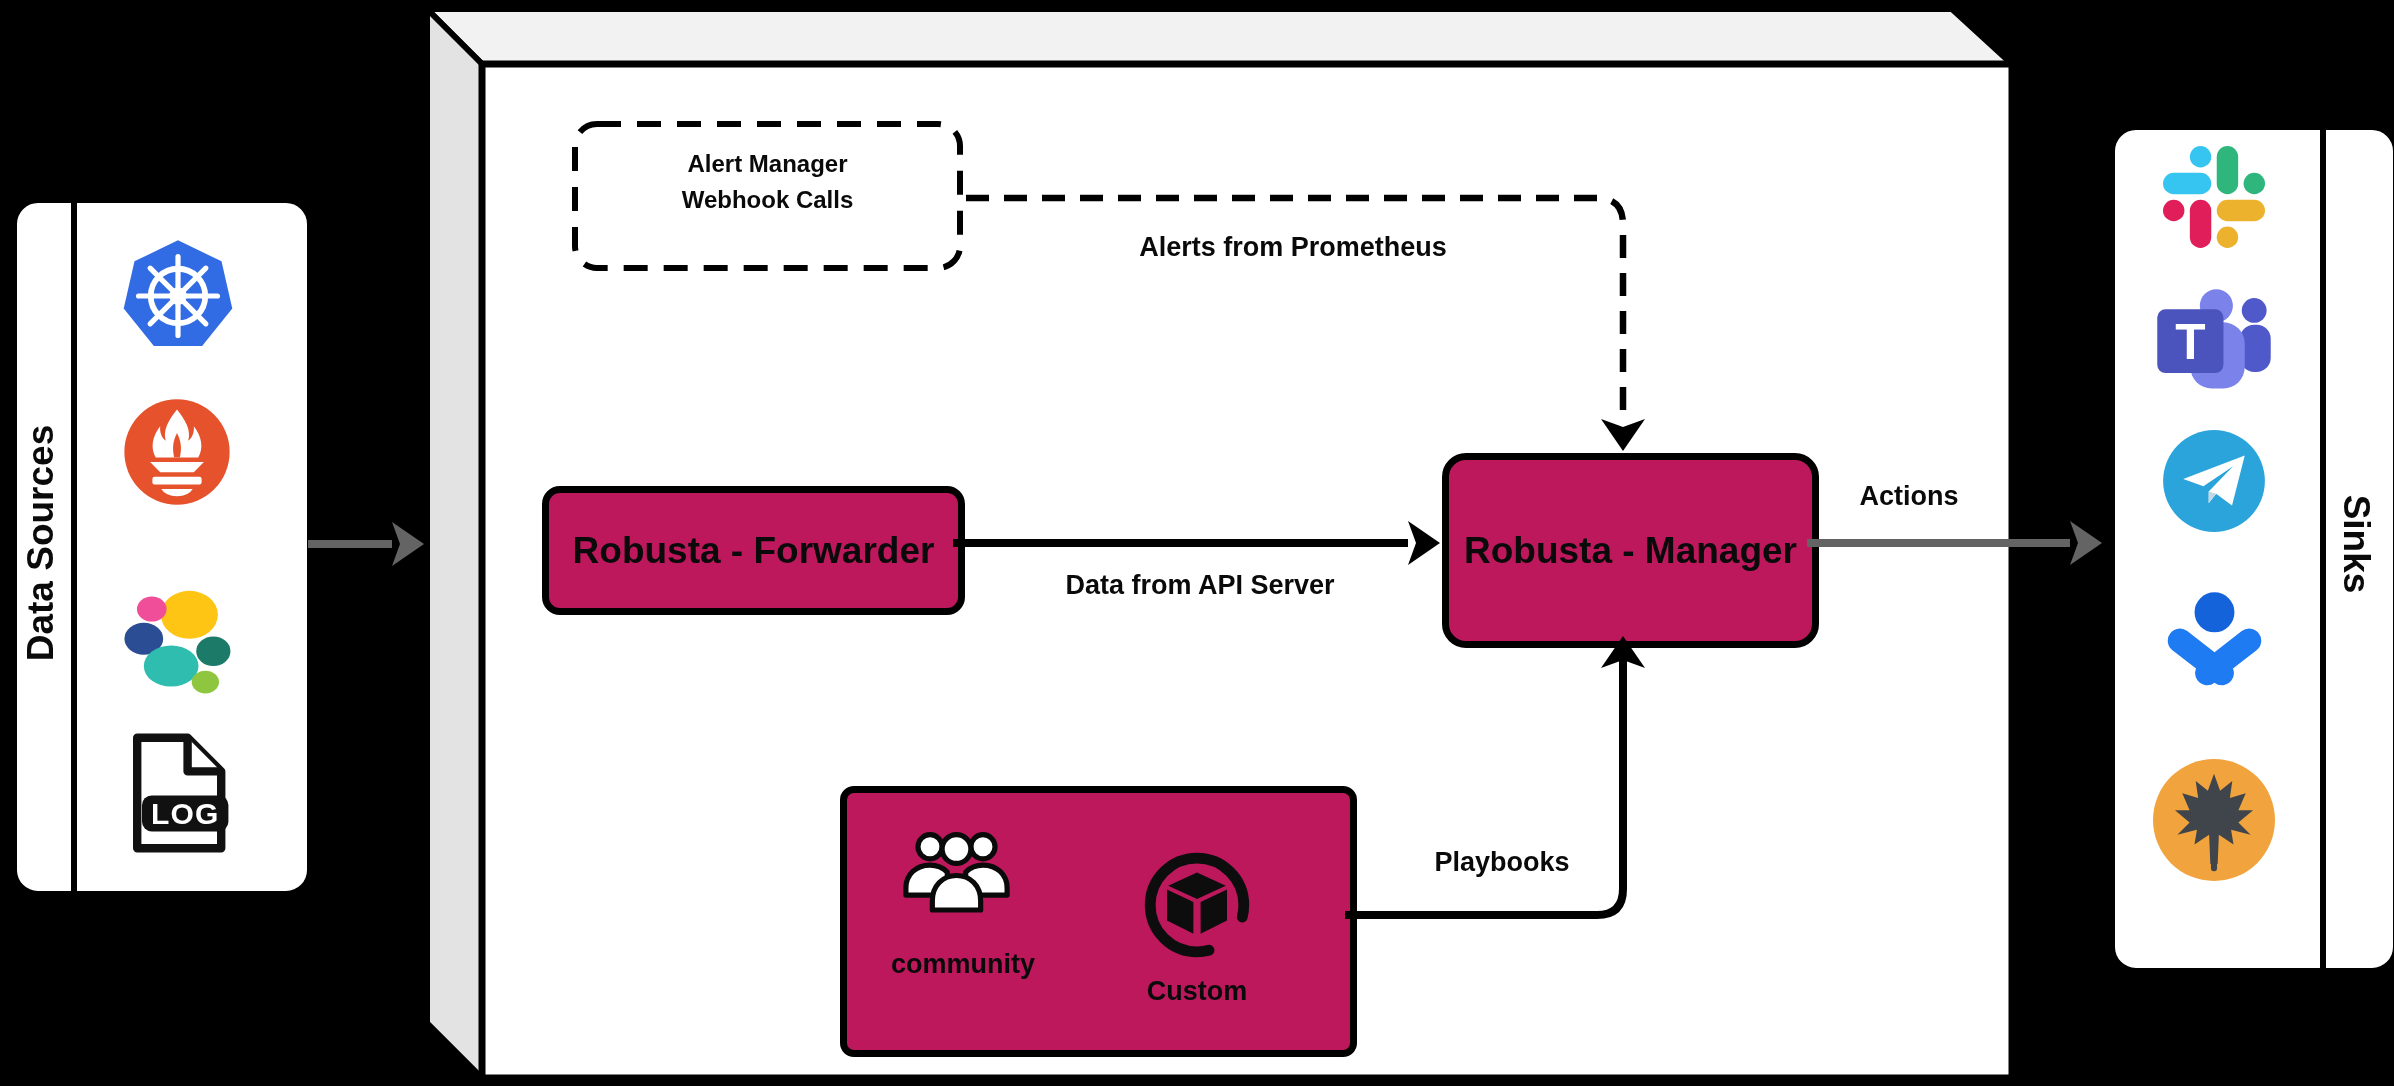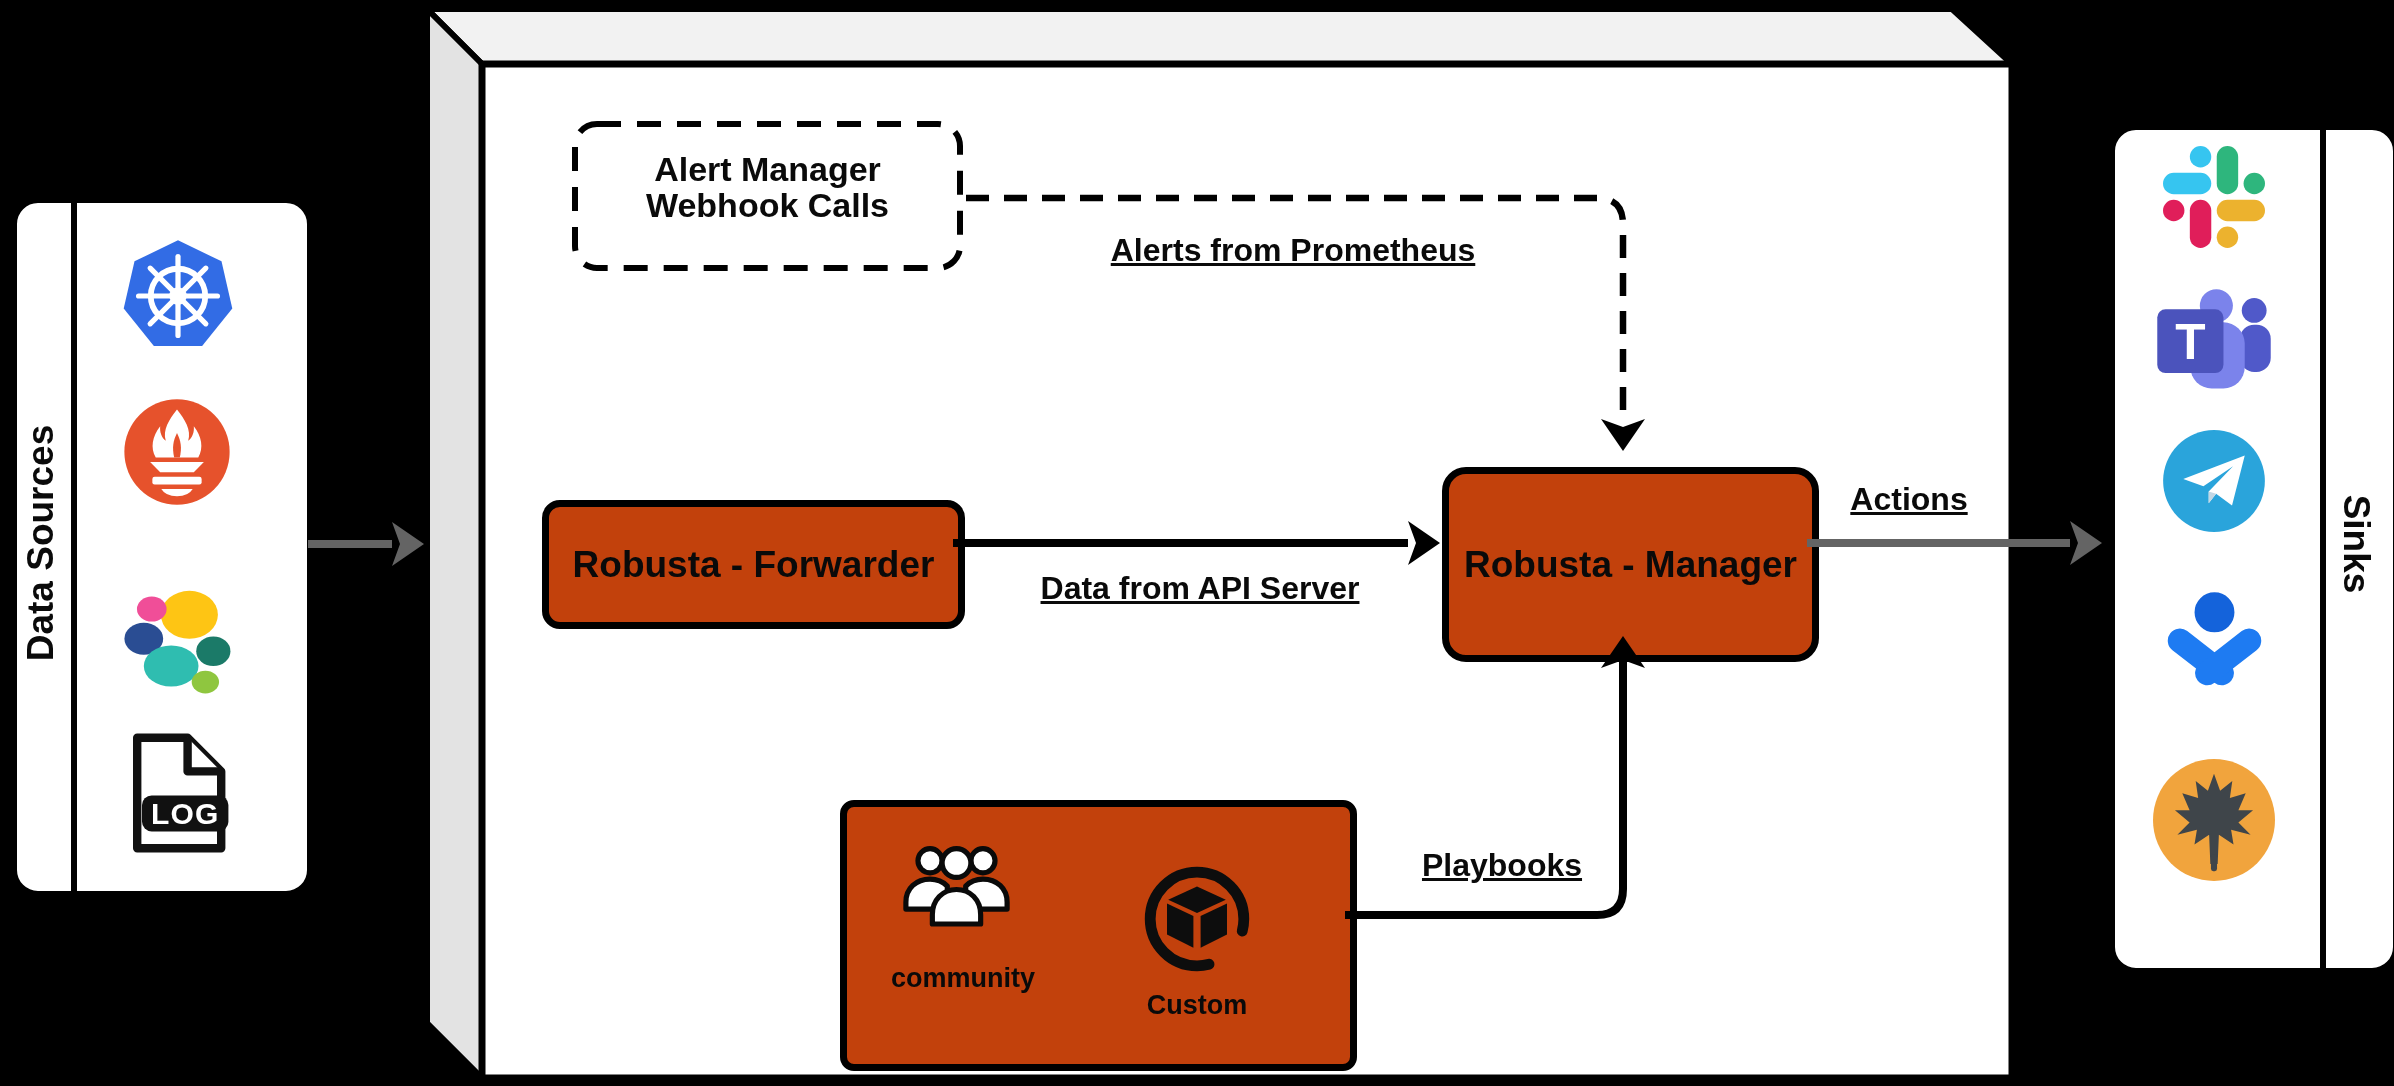--- a/index.html
+++ b/index.html
@@ -6,27 +6,27 @@
   #stage{position:relative;width:2394px;height:1086px;background:#000;overflow:hidden;
          font-family:"Liberation Sans",sans-serif;color:#0a0a0a;}
   .layer{position:absolute;left:0;top:0;pointer-events:none;}
   .panel{position:absolute;background:#fff;border:5px solid #000;border-radius:26px;}
   .vdivider{position:absolute;top:0;bottom:0;width:6px;background:#000;}
   .rotlabel{position:absolute;width:300px;height:44px;line-height:44px;text-align:center;
             font-size:37px;font-weight:bold;white-space:nowrap;}
   .rot-ccw{transform:rotate(-90deg);}
   .rot-cw{transform:rotate(90deg);}
   .icon{position:absolute;}
-  .node{position:absolute;background:#c2410c;border:7px solid #000;display:flex;
+  .node{position:absolute;background:#be185d;border:7px solid #000;display:flex;
         align-items:center;justify-content:center;font-weight:bold;font-size:37px;
-        text-align:center;margin-top:14px;}
-  .ann{position:absolute;font-weight:bold;font-size:32px;text-align:center;white-space:nowrap;text-decoration:underline;}
+        text-align:center;}
+  .ann{position:absolute;font-weight:bold;font-size:27px;text-align:center;white-space:nowrap;}
   .dashedbox{position:absolute;}
   .dashedbox .dline{position:absolute;left:0;width:100%;text-align:center;
-                    font-size:34px;font-weight:bold;}
+                    font-size:24px;font-weight:bold;}
   .sublabel{position:absolute;font-weight:bold;font-size:27px;text-align:center;white-space:nowrap;}
 </style>
 </head>
 <body>
 
 <div id="stage">
 
   <svg class="layer" width="2394" height="1086" viewBox="0 0 2394 1086">
     <polygon points="427,9 1952,9 2012,64 482,64" fill="#f2f2f2" stroke="#000" stroke-width="6"></polygon>
     <polygon points="427,9 482,64 482,1078 427,1023" fill="#e3e3e3" stroke="#000" stroke-width="6"></polygon>

